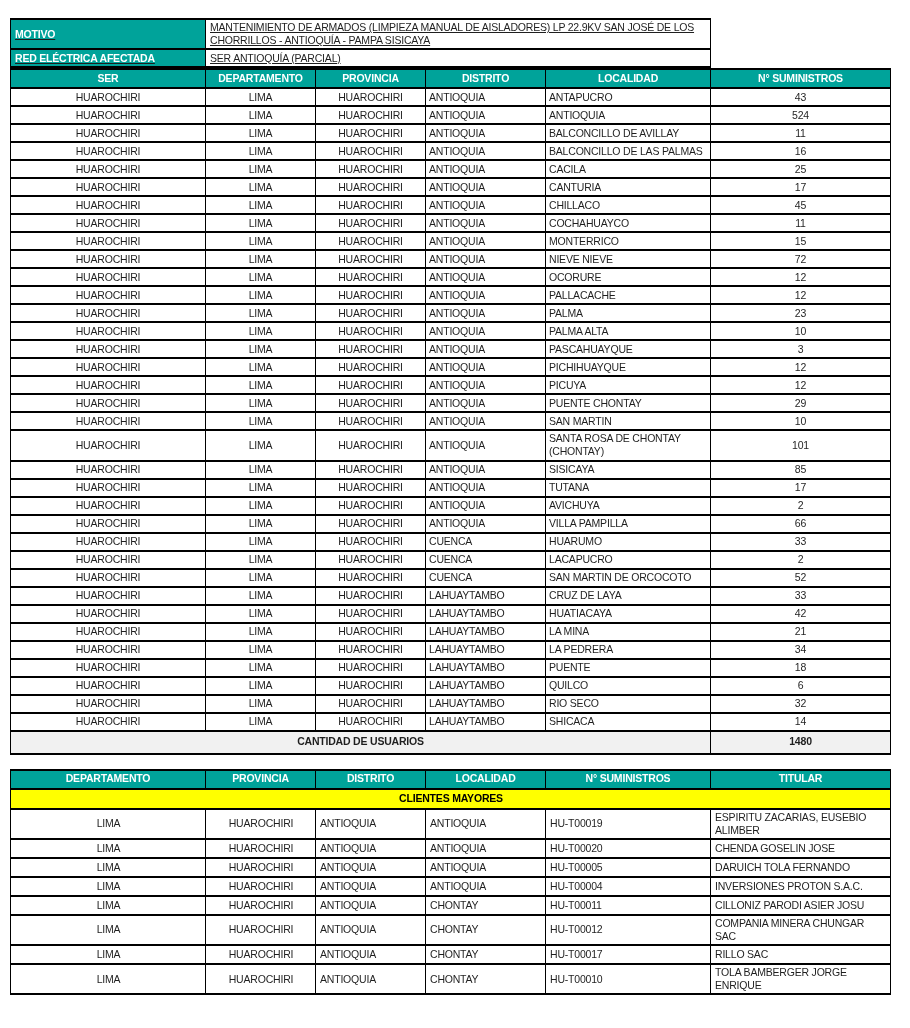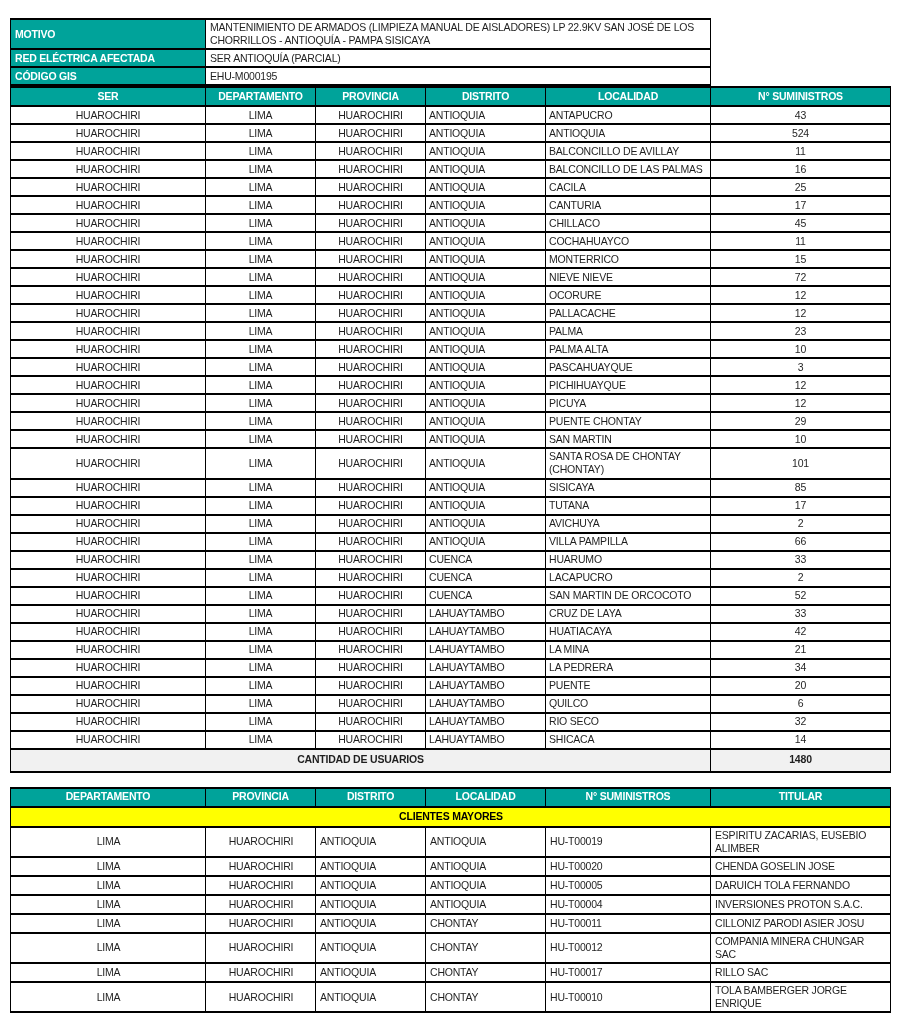--- a/index.html
+++ b/index.html
@@ -32,21 +32,21 @@
     border-top: 2px solid #000;
     border-bottom: 2px solid #000;
     font-size: 10.5px;
     line-height: 1.25;
     padding: 1px 3px;
     overflow: hidden;
     vertical-align: middle;
     word-wrap: break-word;
   }
   
-  .t-info { width: 700px; }
+  .t-info { width: 700px; text-decoration: underline; }
   .t-info td.label {
     background: #00A39A;
     color: #ffffff;
     font-weight: bold;
     text-align: left;
     padding-left: 4px;
   }
   .t-info td.value {
     background: #ffffff;
     text-align: left;
@@ -98,24 +98,20 @@
         <col style="width:505px">
       </colgroup>
     <tbody id="info-body">
         <tr>
           <td class="label">MOTIVO</td>
           <td class="value">MANTENIMIENTO DE ARMADOS (LIMPIEZA MANUAL DE AISLADORES) LP 22.9KV SAN JOSÉ DE LOS CHORRILLOS - ANTIOQUÍA - PAMPA SISICAYA</td>
         </tr>
         <tr>
           <td class="label">RED ELÉCTRICA AFECTADA</td>
           <td class="value">SER ANTIOQUÍA (PARCIAL)</td>
-        </tr>
-        <tr>
-          <td class="label">CÓDIGO GIS</td>
-          <td class="value">EHU-M000195</td>
         </tr>
       </tbody>
   </table>
 
   <table class="t-main">
     <colgroup>
       <col style="width:195px">
         <col style="width:110px">
         <col style="width:110px">
       <col style="width:120px">
@@ -380,21 +376,21 @@
           <td>LAHUAYTAMBO</td>
           <td>LA PEDRERA</td>
           <td>34</td>
         </tr>
         <tr>
           <td>HUAROCHIRI</td>
           <td>LIMA</td>
           <td>HUAROCHIRI</td>
           <td>LAHUAYTAMBO</td>
           <td>PUENTE</td>
-          <td>20</td>
+          <td>18</td>
         </tr>
         <tr>
           <td>HUAROCHIRI</td>
           <td>LIMA</td>
           <td>HUAROCHIRI</td>
           <td>LAHUAYTAMBO</td>
           <td>QUILCO</td>
           <td>6</td>
         </tr>
         <tr>

